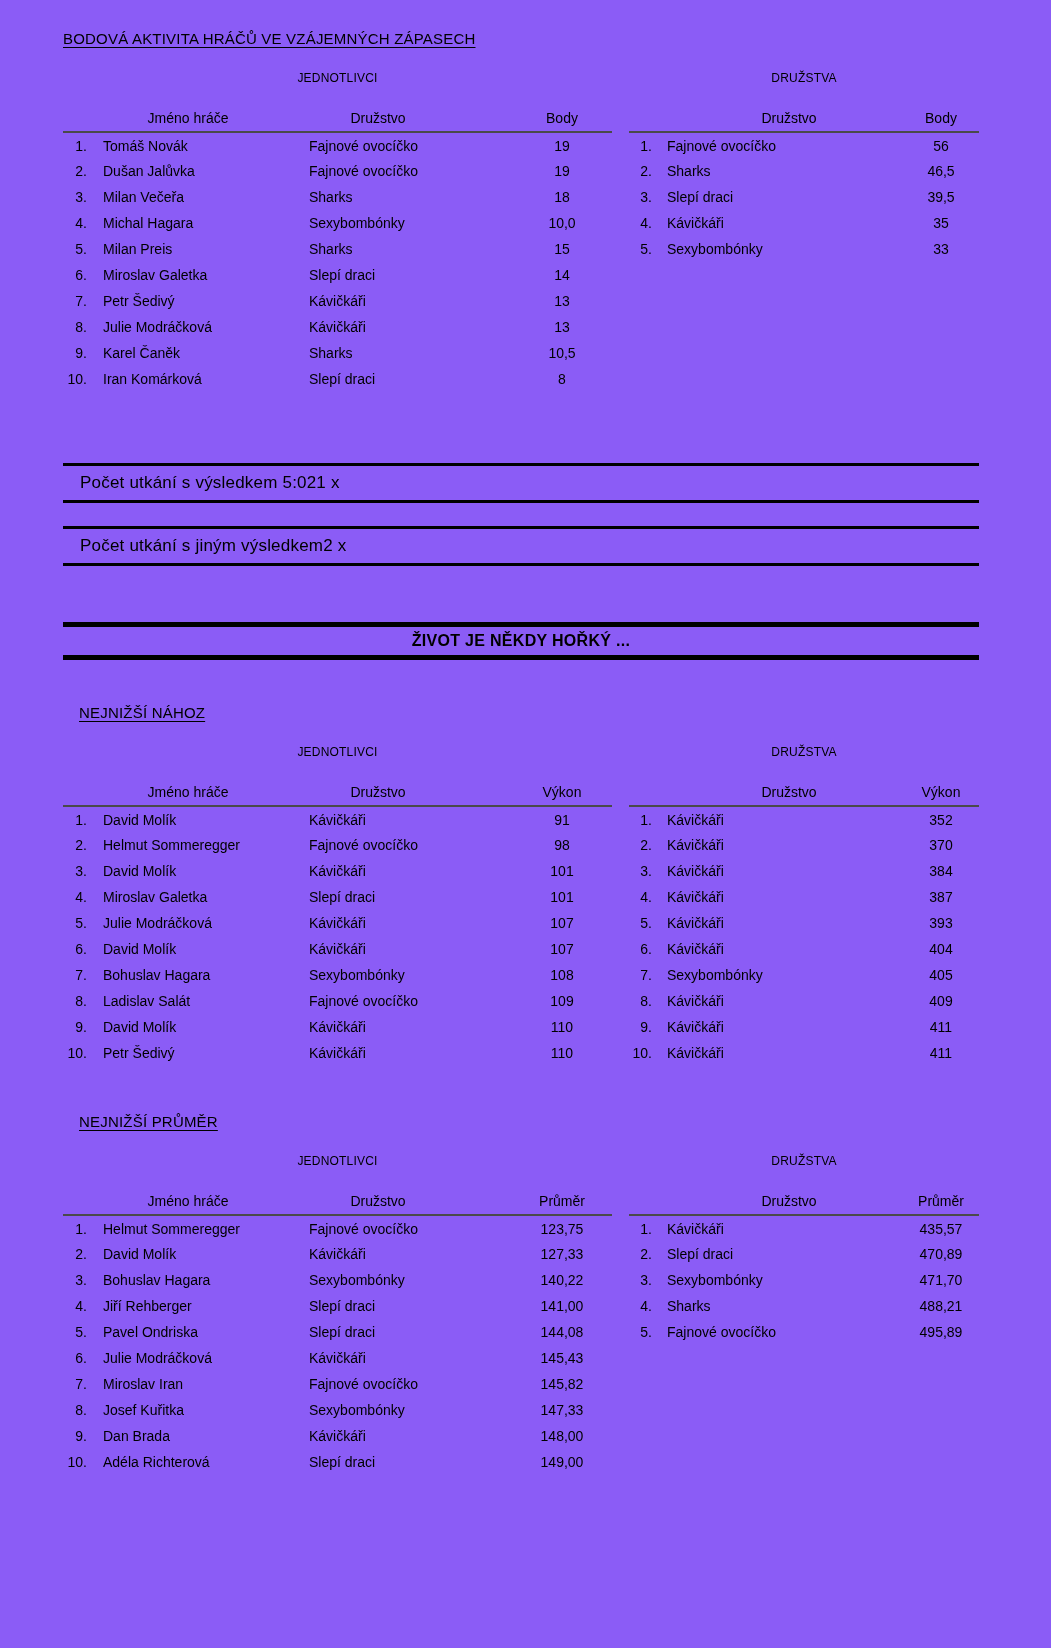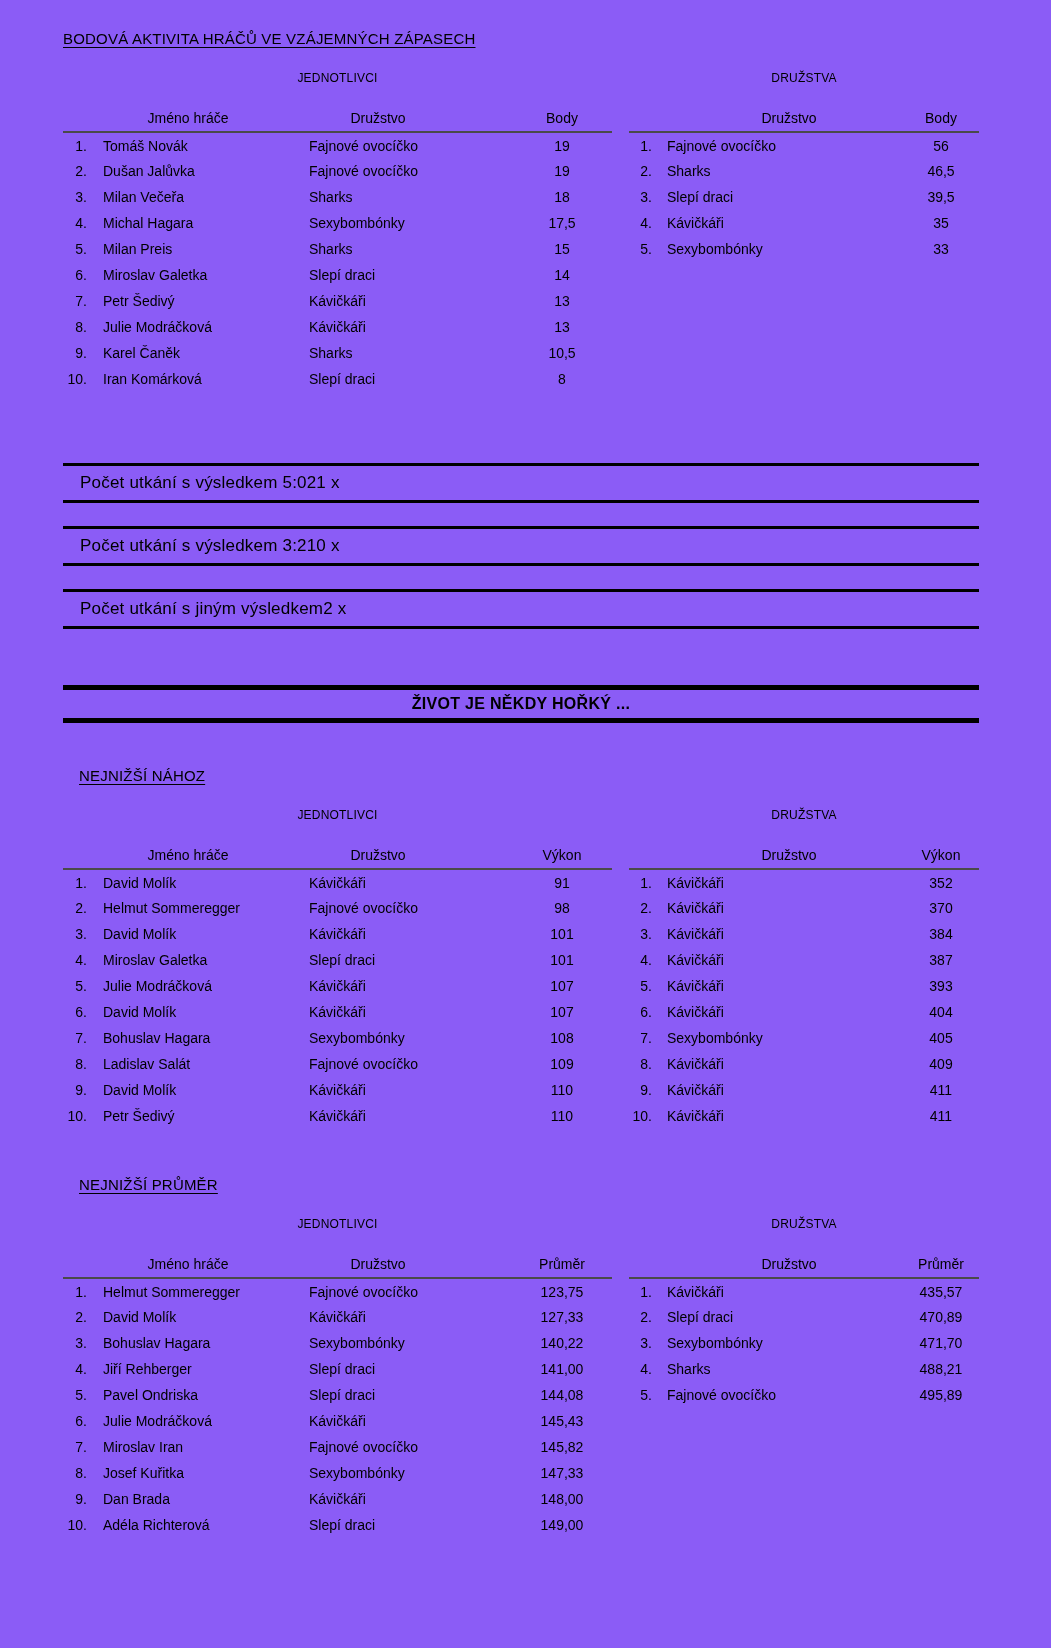--- a/index.html
+++ b/index.html
@@ -118,21 +118,21 @@
               <tr>
                 <td class="c-rank">3.</td>
                 <td class="c-name">Milan Večeřa</td>
                 <td class="c-team">Sharks</td>
                 <td class="c-value">18</td>
               </tr>
               <tr>
                 <td class="c-rank">4.</td>
                 <td class="c-name">Michal Hagara</td>
                 <td class="c-team">Sexybombónky</td>
-                <td class="c-value">17,5</td>
+                <td class="c-value">10,0</td>
               </tr>
               <tr>
                 <td class="c-rank">5.</td>
                 <td class="c-name">Milan Preis</td>
                 <td class="c-team">Sharks</td>
                 <td class="c-value">15</td>
               </tr>
               <tr>
                 <td class="c-rank">6.</td>
                 <td class="c-name">Miroslav Galetka</td>
@@ -209,24 +209,20 @@
               </tr>
             </tbody>
         </table>
       </div>
     </div>
 
     <div class="banners">
       <div class="banner">
         <span class="banner-label">Počet utkání s výsledkem 5:0</span>
         <span class="banner-value">21 x</span>
-      </div>
-      <div class="banner">
-        <span class="banner-label">Počet utkání s výsledkem 3:2</span>
-        <span class="banner-value">10 x</span>
       </div>
       <div class="banner">
         <span class="banner-label">Počet utkání s jiným výsledkem</span>
         <span class="banner-value">2 x</span>
       </div>
     </div>
 
     <div class="divider">
       <span>ŽIVOT JE NĚKDY HOŘKÝ ...</span>
     </div>

